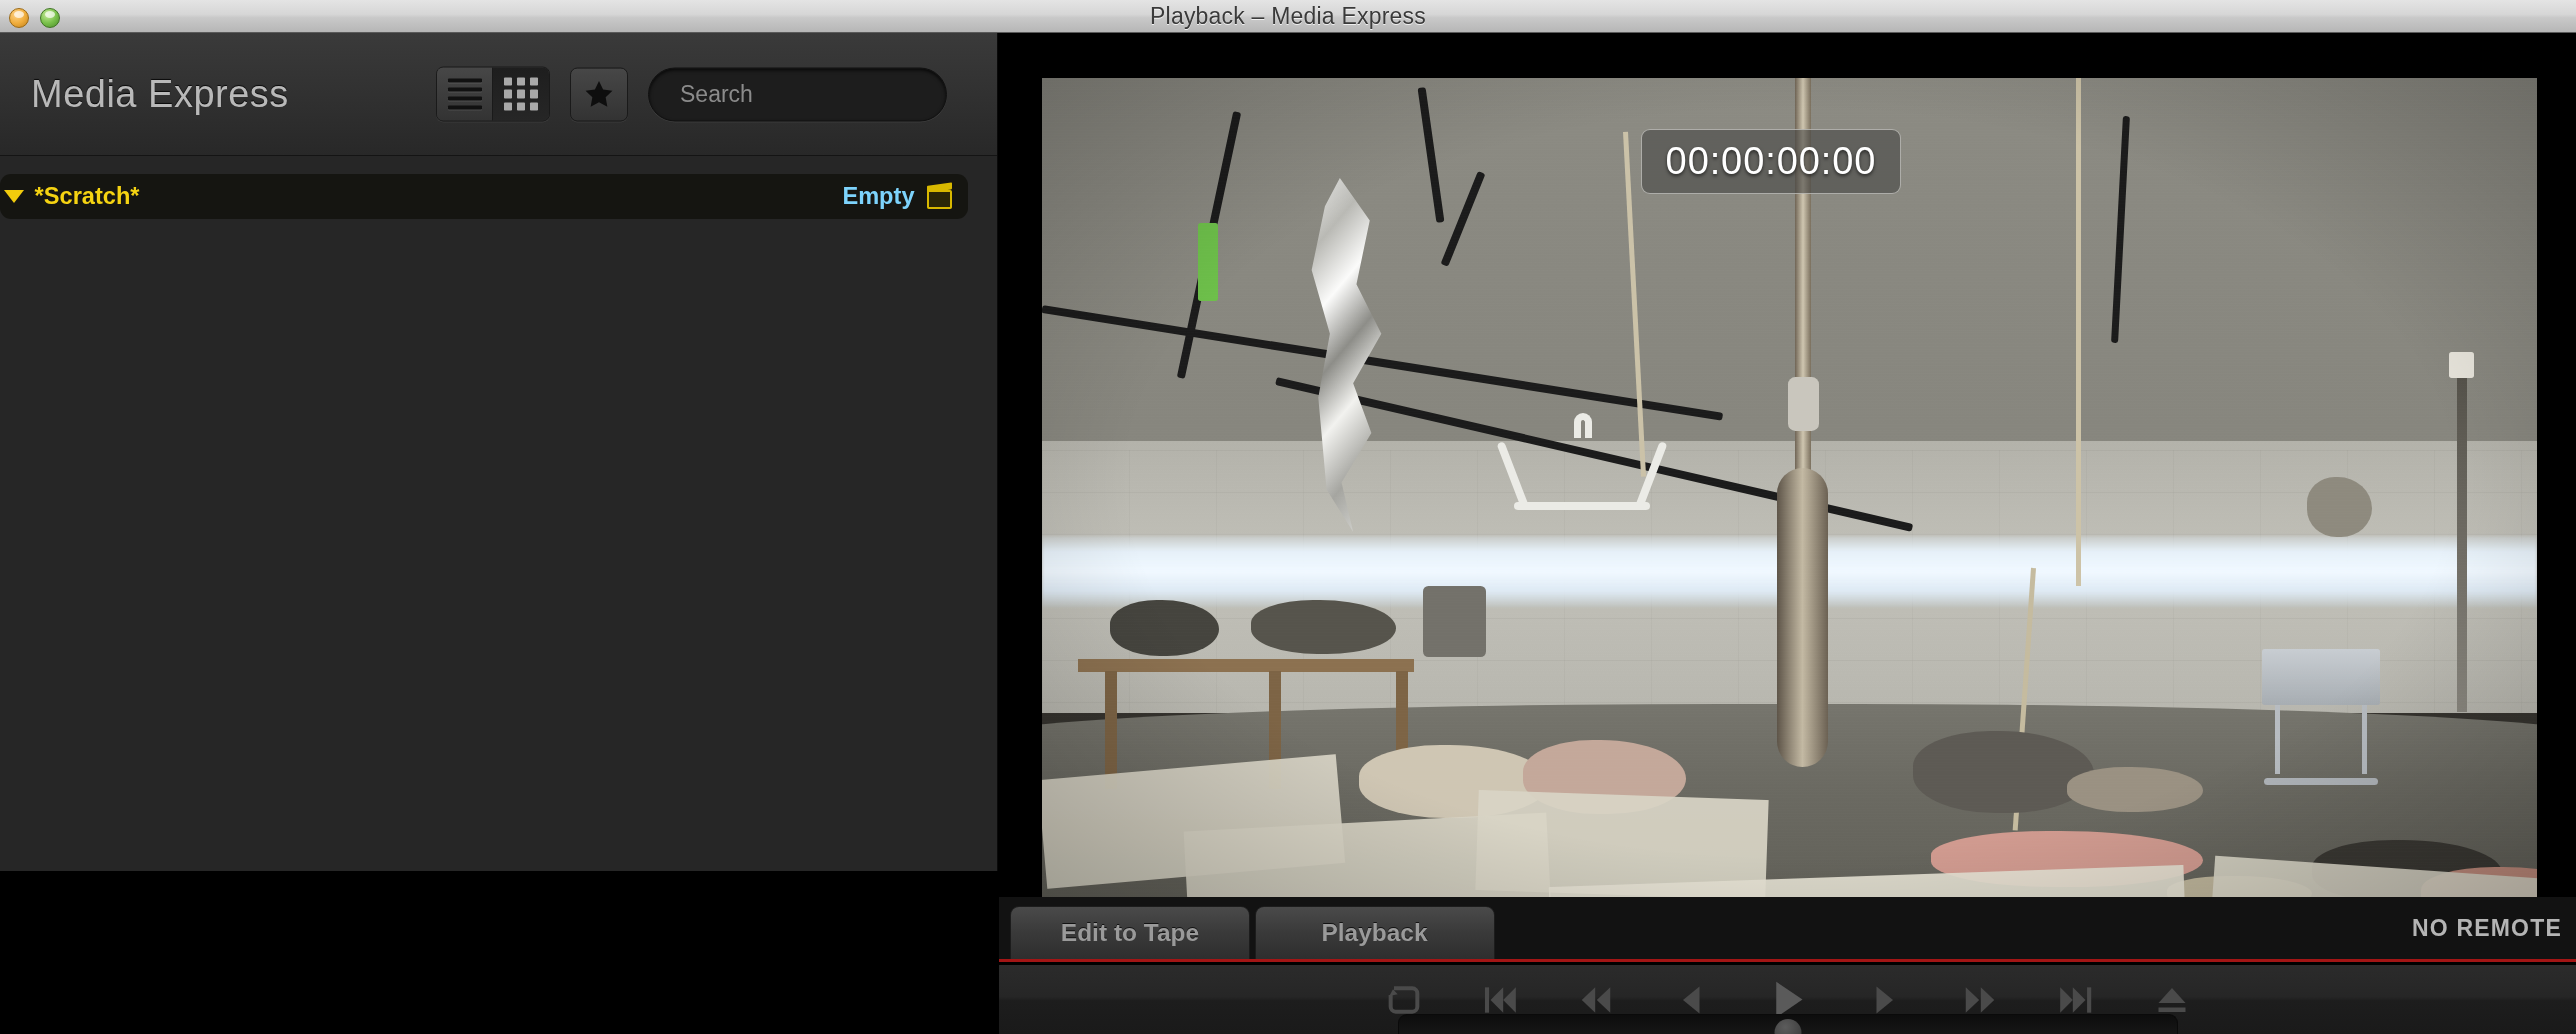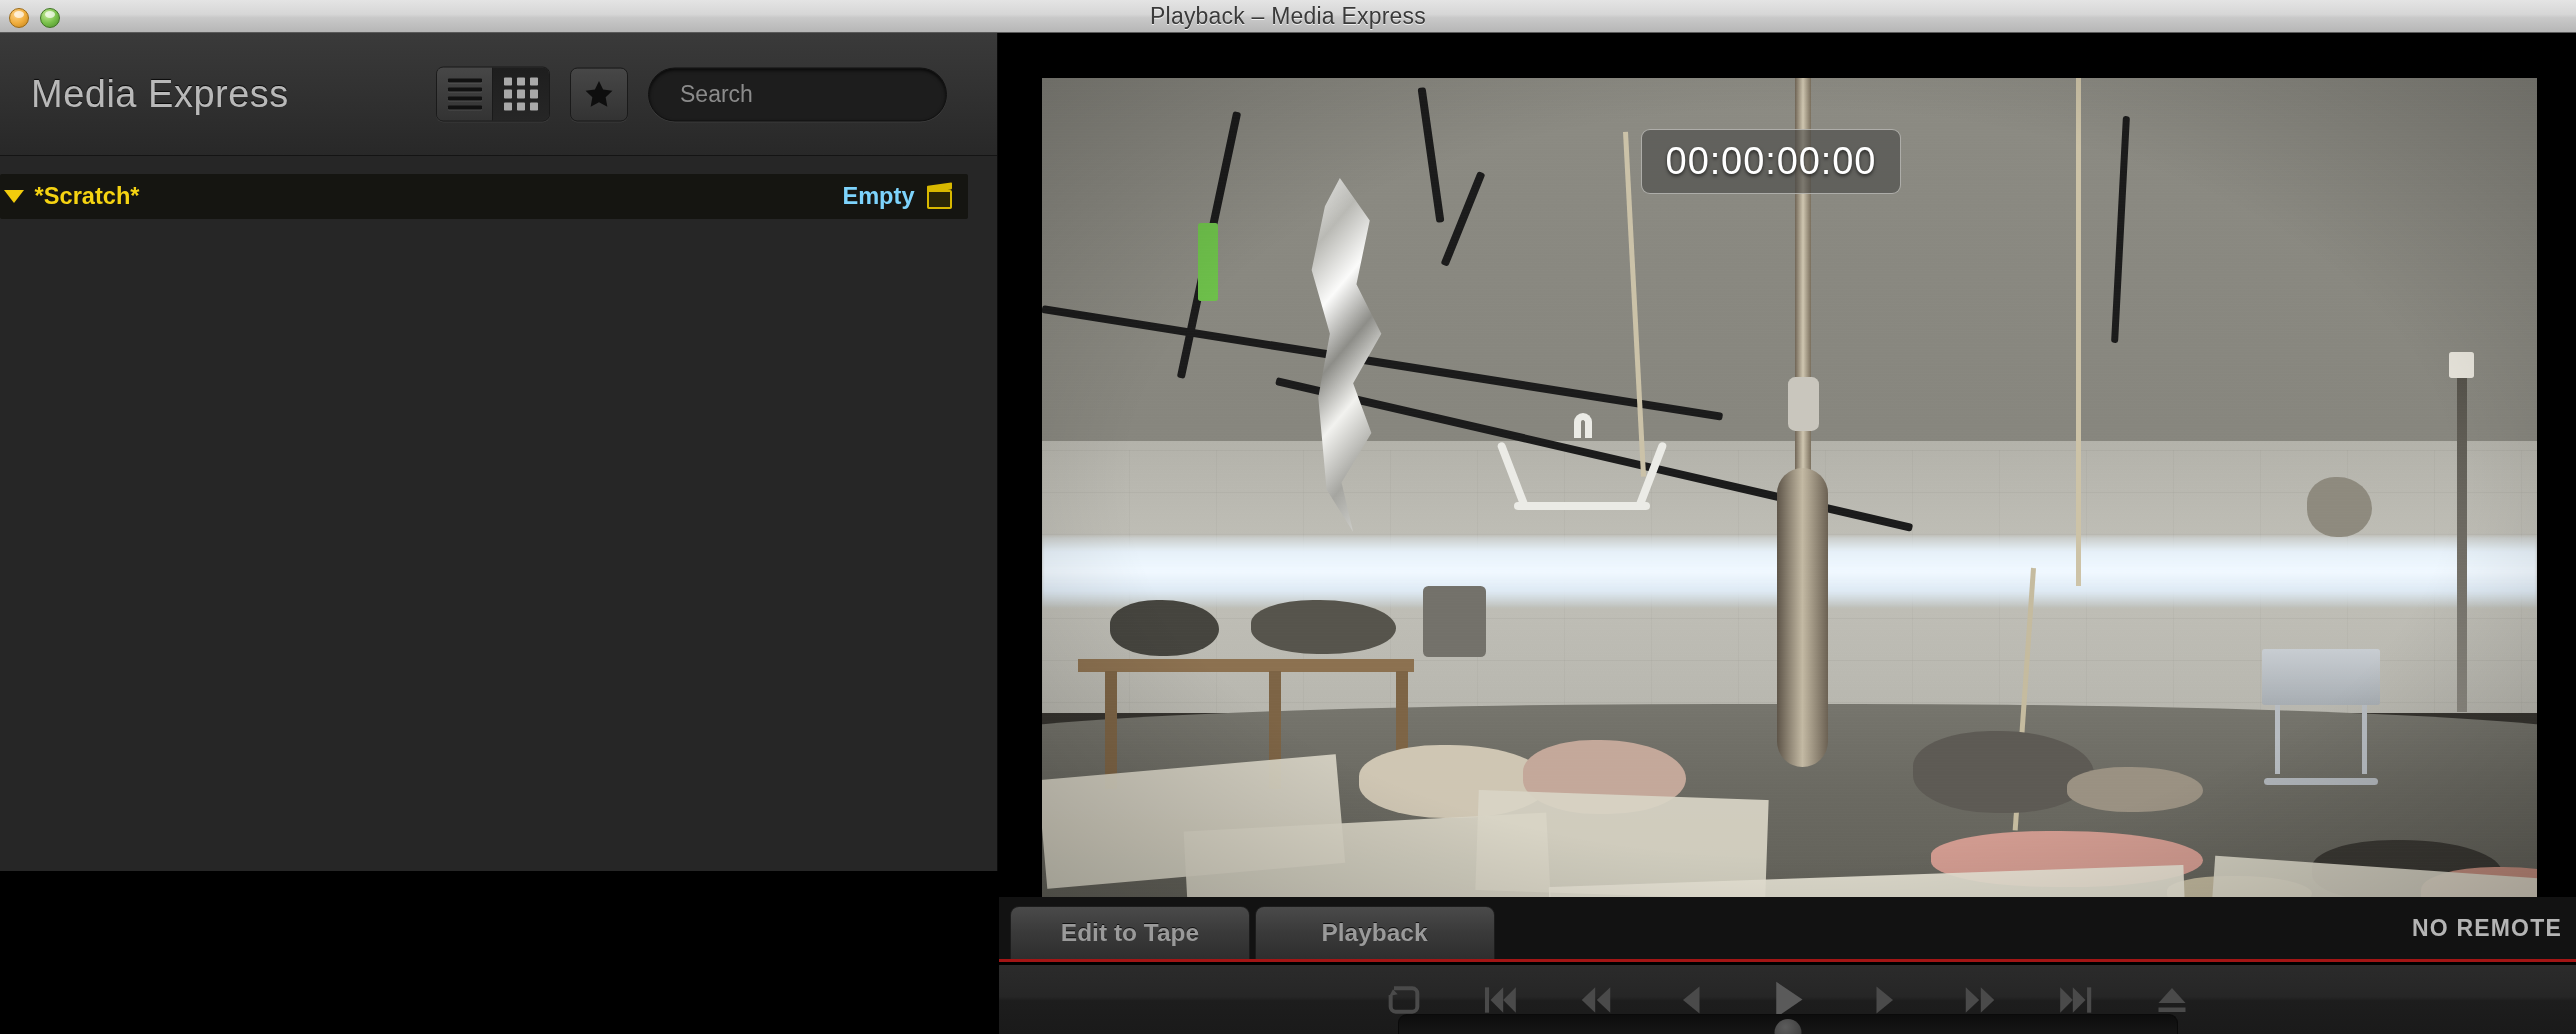--- a/index.html
+++ b/index.html
@@ -87,21 +87,21 @@
     background:#1d1d1d; border:0.9px solid #101010;
     box-shadow:inset 0 1.8px 3.6px rgba(0,0,0,.75), 0 0.9px 0 rgba(255,255,255,.07);
     display:flex; align-items:center; padding:0 31px;
   }
   .search-field span{ font-size:23px; color:#8b8b8b; }
 
   
   .bin-list{ padding:18px 12.7px 0 0; }
   .bin-row{
     height:45px; margin-left:0; margin-right:16.3px;
-    background:#151511; border-radius:2px;
+    background:#151511; border-radius:11px;
     display:flex; align-items:center; padding:0 14.5px 0 3.6px;
     cursor:pointer;
   }
   .disclosure{
     width:0; height:0; margin-right:11px;
     border-left:10px solid transparent; border-right:10px solid transparent;
     border-top:13.6px solid #f2cc0d;
   }
   .bin-name{ font-size:23.6px; font-weight:bold; color:#f5d312; flex:1; }
   .bin-status{ font-size:23.6px; font-weight:bold; color:#7dd3fc; margin-right:12px; }

